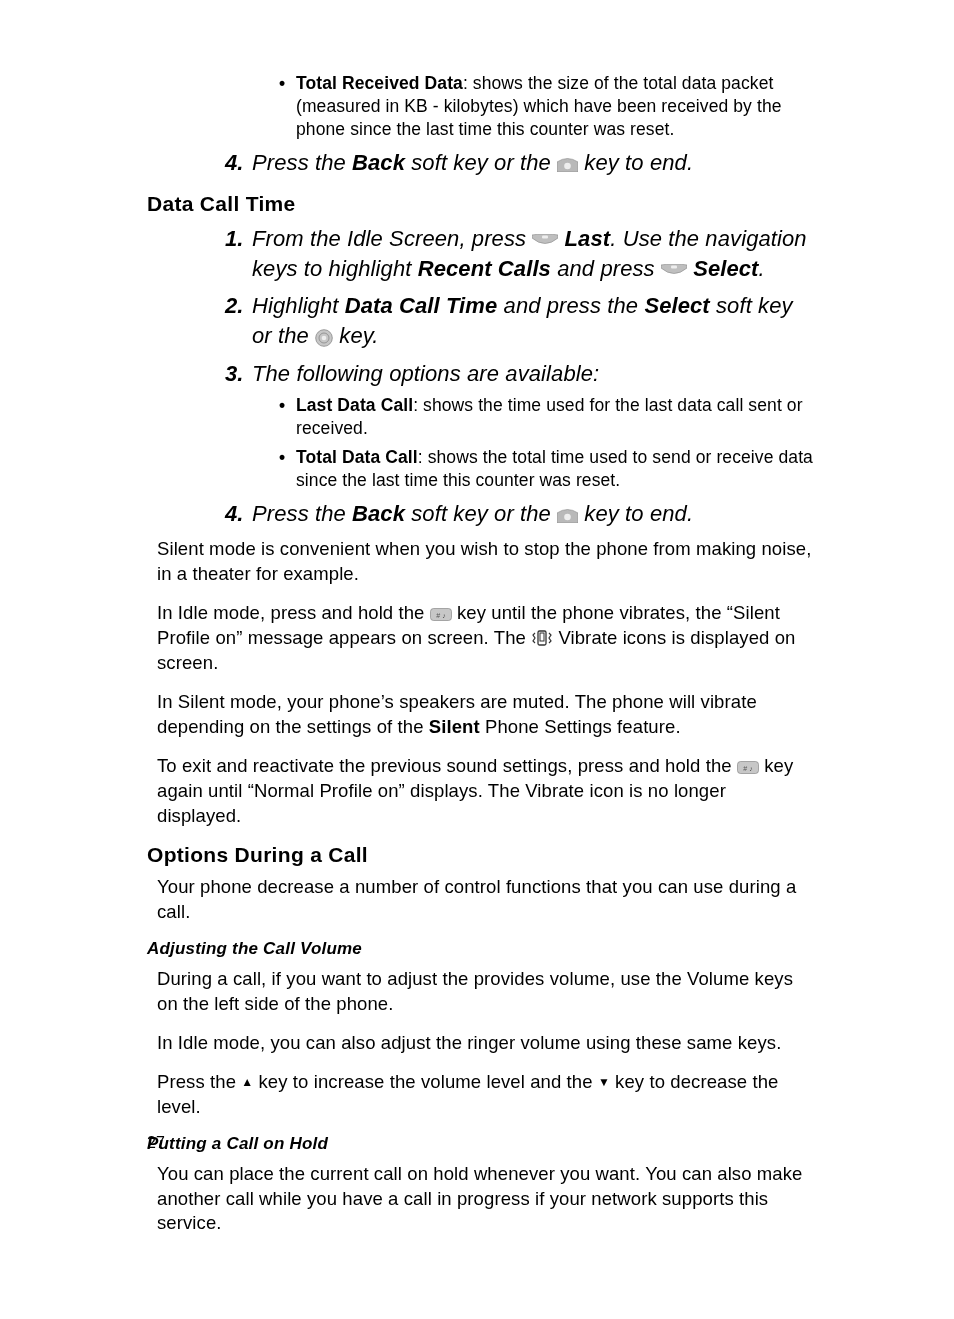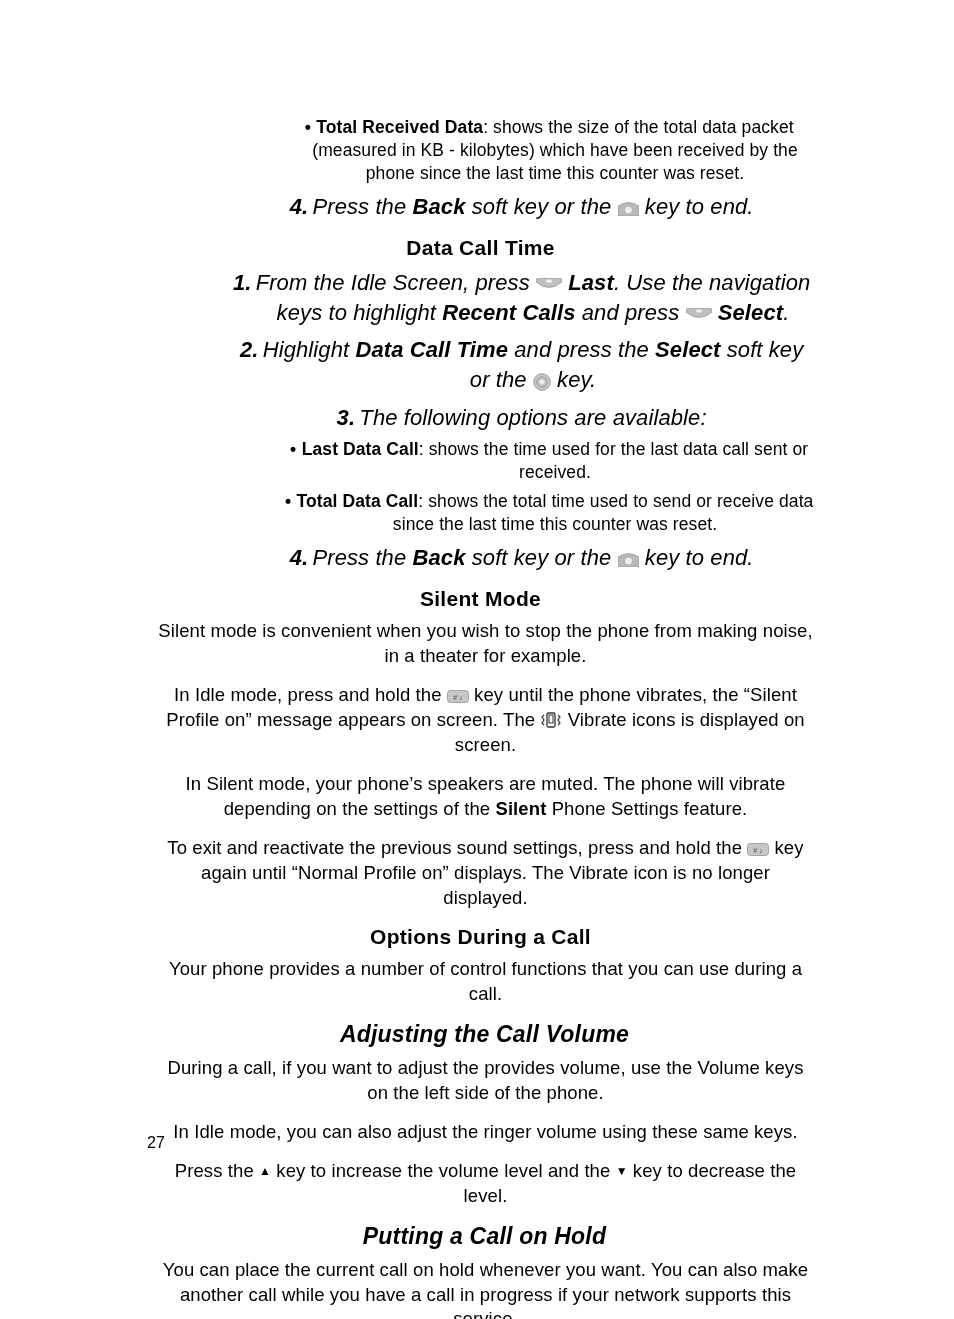--- a/index.html
+++ b/index.html
@@ -6,23 +6,22 @@
     margin: 0;
     padding: 0;
     background: #fff;
     font-family: Helvetica, Arial, sans-serif;
     color: #000;
   }
   .page {
     width: 954px;
     height: 1319px;
     box-sizing: border-box;
-    padding: 116px 140px 0 147px;
+    padding: 72px 140px 0 147px;
     position: relative;
-    text-align: center;
   }
   .bullet-1 {
     margin: 0 0 6px 132px;
     font-size: 17.5px;
     line-height: 1.3;
     text-indent: -17px;
     padding-left: 17px;
     font-stretch: condensed;
     letter-spacing: 0.1px;
   }
@@ -59,22 +58,22 @@
   }
   .h2 {
     font-weight: 900;
     font-size: 21px;
     margin: 14px 0 8px 0;
     letter-spacing: 0.3px;
   }
   .h3 {
     font-weight: 900;
     font-style: italic;
-    font-size: 23px;
-    margin: 14px 0 8px 8px;
+    font-size: 17px;
+    margin: 14px 0 8px 0;
     letter-spacing: 0.2px;
   }
   .body {
     margin: 8px 0 14px 10px;
     font-size: 18.5px;
     line-height: 1.35;
     letter-spacing: 0.1px;
   }
   .pagenum {
     position: absolute;
@@ -171,21 +170,20 @@
     <span class="dot">•</span><b>Total Data Call</b><span>: shows the total time used to send or receive data since the last time this counter was reset.</span>
   </p>
 
   <p class="numitem">
     <span class="num">4.</span><span>Press the </span><b>Back</b><span> soft key or the </span><span class="icon-end"><svg viewBox="0 0 21 14">
           <path d="M0 4 Q10.5 -3 21 4 L21 14 L0 14 Z" fill="#b9b9b9" stroke="#888" stroke-width="0.6"></path>
           <circle cx="10.5" cy="8" r="3.3" fill="#eee"></circle>
         </svg></span><span> key to end.</span>
   </p>
 
-  <div class="h2">Silent Mode</div>
 
   <p class="body">Silent mode is convenient when you wish to stop the phone from making noise, in a theater for example.</p>
 
   <p class="body">
     <span>In Idle mode, press and hold the </span><span class="icon-key"><svg viewBox="0 0 22 13">
           <rect x="0.5" y="0.5" width="21" height="12" rx="3" fill="#c7c7c7" stroke="#888" stroke-width="0.7"></rect>
           <text x="11" y="9.5" text-anchor="middle" font-size="7" fill="#555" font-family="Arial"># ♪</text>
         </svg></span><span> key until the phone vibrates, the “Silent Profile on” message appears on screen. The </span><span class="icon-vibrate"><svg viewBox="0 0 22 18">
           <rect x="7" y="2" width="8" height="14" rx="1.5" fill="none" stroke="#333" stroke-width="1.3"></rect>
           <rect x="9" y="4" width="4" height="8" fill="none" stroke="#333" stroke-width="1"></rect>
@@ -199,21 +197,21 @@
   </p>
 
   <p class="body">
     <span>To exit and reactivate the previous sound settings, press and hold the </span><span class="icon-key"><svg viewBox="0 0 22 13">
           <rect x="0.5" y="0.5" width="21" height="12" rx="3" fill="#c7c7c7" stroke="#888" stroke-width="0.7"></rect>
           <text x="11" y="9.5" text-anchor="middle" font-size="7" fill="#555" font-family="Arial"># ♪</text>
         </svg></span><span> key again until “Normal Profile on” displays. The Vibrate icon is no longer displayed.</span>
   </p>
 
   <div class="h2">Options During a Call</div>
-  <p class="body">Your phone provides a number of control functions that you can use during a call.</p>
+  <p class="body">Your phone decrease a number of control functions that you can use during a call.</p>
 
   <div class="h3">Adjusting the Call Volume</div>
   <p class="body">During a call, if you want to adjust the provides volume, use the Volume keys on the left side of the phone.</p>
   <p class="body">In Idle mode, you can also adjust the ringer volume using these same keys.</p>
   <p class="body">
     <span>Press the </span><span class="arrow">▲</span><span> key to increase the volume level and the </span><span class="arrow">▼</span><span> key to decrease the level.</span>
   </p>
 
   <div class="h3">Putting a Call on Hold</div>
   <p class="body">You can place the current call on hold whenever you want. You can also make another call while you have a call in progress if your network supports this service.</p>

